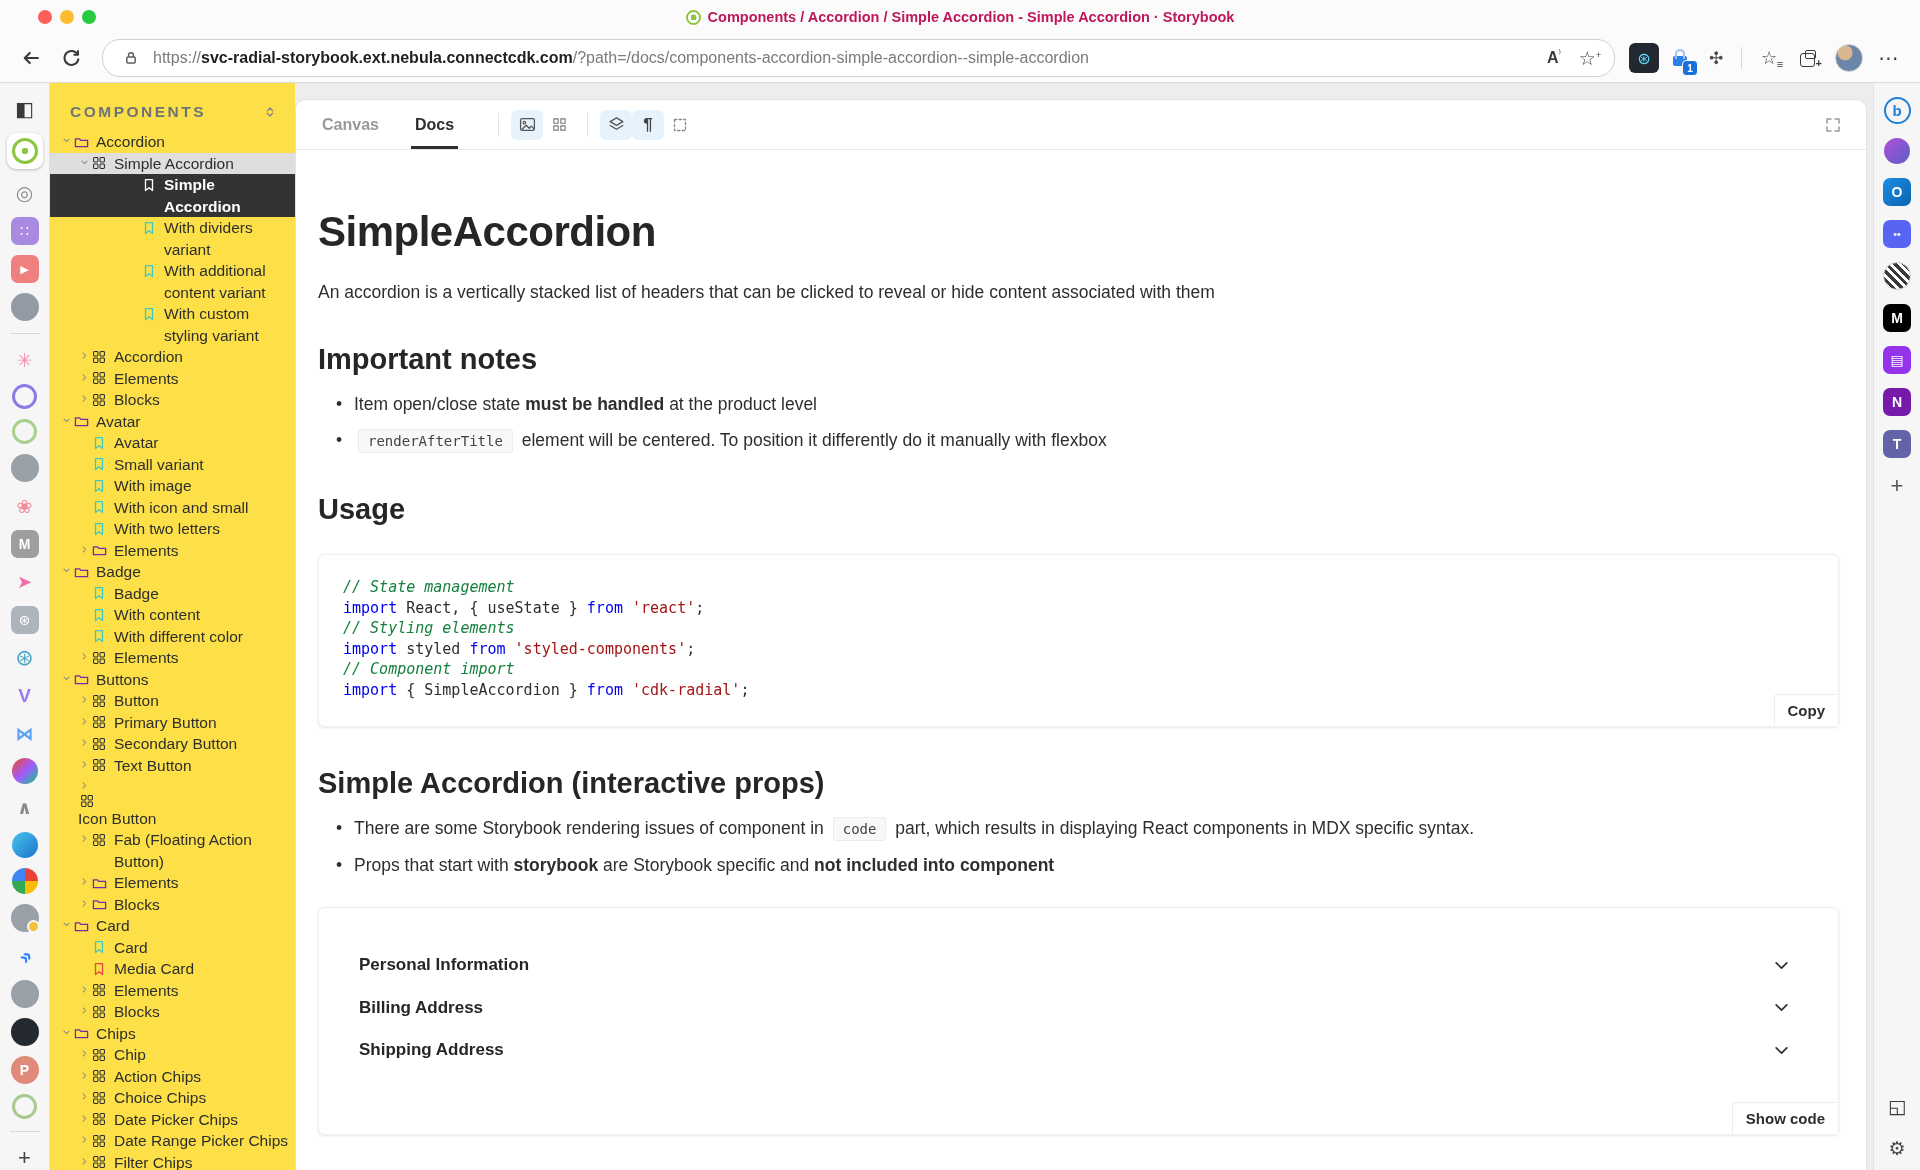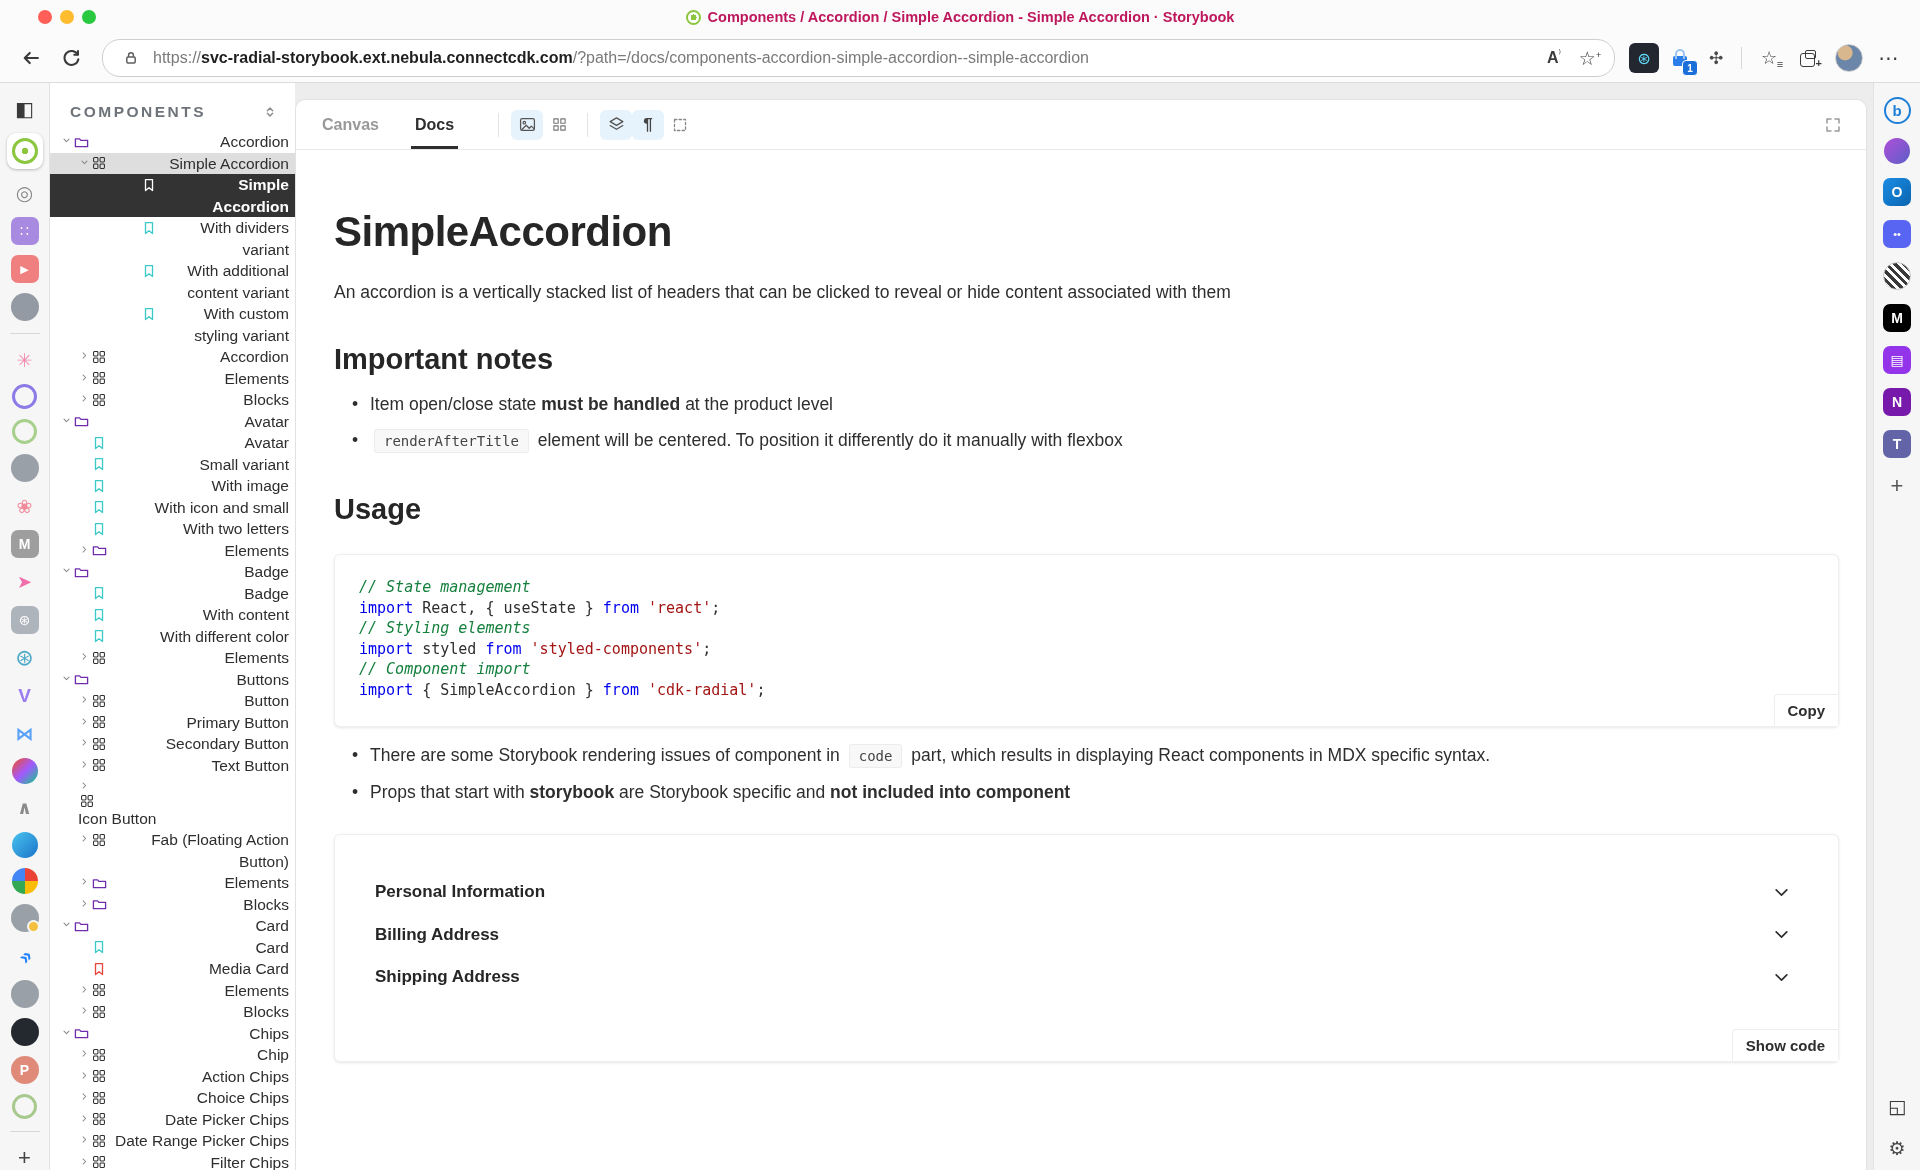--- a/index.html
+++ b/index.html
@@ -45,21 +45,21 @@
   .app-body{display:flex;height:1087px;background:#EDEDED;}
   .left-rail{width:49px;background:#F6F6F6;border-right:1px solid #E2E2E2;display:flex;flex-direction:column;align-items:center;padding-top:12px;gap:10px;flex:none;overflow:hidden;}
   .right-rail{width:46px;background:#F6F6F6;border-left:1px solid #E2E2E2;display:flex;flex-direction:column;align-items:center;padding-top:14px;gap:14px;flex:none;position:relative;}
   .rail-ic{width:28px;height:28px;display:flex;align-items:center;justify-content:center;border-radius:7px;font-size:17px;flex:none;position:relative;}
   .rail-card{width:36px;height:36px;background:#fff;border-radius:9px;box-shadow:0 1px 3px rgba(0,0,0,.25);display:flex;align-items:center;justify-content:center;flex:none;}
   .rail-div{width:30px;height:1px;background:#D8D8D8;flex:none;margin:2px 0;}
   .gh-dot::after{content:"";position:absolute;right:-1px;bottom:-1px;width:9px;height:9px;border-radius:50%;background:#F5C03E;border:2px solid #F6F6F6;}
   .rail-bottom{position:absolute;bottom:8px;display:flex;flex-direction:column;align-items:center;gap:14px;}
 
   
-  .sb-sidebar{width:245px;background:#ffffff;flex:none;overflow:hidden;font-size:15.5px;text-align:right;}
+  .sb-sidebar{width:245px;background:#fde047;flex:none;overflow:hidden;font-size:15.5px;}
   .sb-head{display:flex;align-items:center;justify-content:space-between;padding:20px 18px 10px 20px;}
   .sb-head-label{font-weight:700;letter-spacing:2.5px;font-size:15.5px;color:#6E737A;}
   .tree{}
   .t-row{display:flex;align-items:flex-start;line-height:21.5px;color:#2E2E2E;cursor:default;padding-right:6px;}
   .t-row.hl{background:#DEDEDE;}
   .t-row.sel{background:#333333;color:#fff;font-weight:700;}
   .t-chev{width:12px;flex:none;display:flex;justify-content:center;margin-top:5px;}
   .t-ic{width:16px;flex:none;margin:3.5px 6px 0 2px;display:flex;}
   .t-label{flex:1;min-width:0;}
 
@@ -71,21 +71,21 @@
   .sb-tab.inactive{color:#999;}
   .sb-tab.active{color:#2E2E2E;border-bottom:3px solid #2E2E2E;padding-top:3px;}
   .tool-div{width:1px;height:24px;background:#E3E3E3;margin:0 12px;}
   .tool-btn{width:32px;height:30px;border-radius:6px;display:flex;align-items:center;justify-content:center;color:#555;}
   .tool-btn.on{background:#E7F3FC;}
   .tool-btn .pilc{font-size:17px;font-weight:700;color:#444;}
   .expand-btn{position:absolute;right:18px;top:10px;width:30px;height:30px;display:flex;align-items:center;justify-content:center;color:#999;}
 
   
   .sb-doc{flex:1;overflow:hidden;padding:0 27px 0 22px;color:#2E2E2E;}
-  .doc-inner{max-width:1524px;margin-left:16px;}
+  .doc-inner{max-width:1524px;}
   h1.doc-title{font-size:42px;margin:58px 0 0;color:#262626;letter-spacing:-.5px;}
   p.intro{font-size:17.5px;margin:26px 0 0;color:#2E2E2E;}
   h2.doc-h2{font-size:29px;margin:40px 0 0;color:#262626;}
   ul.doc-ul{list-style:none;margin:16px 0 0;padding:0 0 0 18px;}
   ul.doc-ul li{font-size:17.5px;margin:0 0 12px;position:relative;padding-left:18px;line-height:24px;}
   ul.doc-ul li::before{content:"•";position:absolute;left:0;top:0;color:#2E2E2E;}
   .ic-chip{font-family:"DejaVu Sans Mono","Liberation Mono",monospace;font-size:14px;background:#F8F8F8;border:1px solid #ECECEC;border-radius:3px;padding:3px 9px;margin:0 4px;color:#444;}
   .code-block{position:relative;margin:28px 0 0;background:#fff;border-radius:6px;box-shadow:rgba(0,0,0,.10) 0 1px 3px 0;border:1px solid #EFEFEF;padding:22px 24px 26px;}
   .code-block pre{margin:0;font-family:"DejaVu Sans Mono","Liberation Mono",monospace;font-size:15px;line-height:20.5px;color:#2E2E2E;}
   .tok-c{color:#15803d;font-style:italic;}
@@ -851,20 +851,21 @@
                 <li><span>Item open/close state </span><b>must be handled</b><span> at the product level</span></li>
                 <li><span class="ic-chip">renderAfterTitle</span><span> element will be centered. To position it differently do it manually with flexbox</span></li>
               </ul>
 
             <h2 class="doc-h2">Usage</h2>
             <div class="code-block">
               <pre id="code-pre"><div><span class="tok-c">// State management</span></div><div><span class="tok-k">import</span><span> React, { useState } </span><span class="tok-k">from</span><span> </span><span class="tok-s">'react'</span><span>;</span></div><div><span class="tok-c">// Styling elements</span></div><div><span class="tok-k">import</span><span> styled </span><span class="tok-k">from</span><span> </span><span class="tok-s">'styled-components'</span><span>;</span></div><div><span class="tok-c">// Component import</span></div><div><span class="tok-k">import</span><span> { SimpleAccordion } </span><span class="tok-k">from</span><span> </span><span class="tok-s">'cdk-radial'</span><span>;</span></div></pre>
               <button class="corner-btn">Copy</button>
             </div>
 
+            <h2 class="doc-h2">Simple Accordion (interactive props)</h2>
             <ul class="doc-ul" id="interactive-list">
                 <li><span>There are some Storybook rendering issues of component in </span><span class="ic-chip">code</span><span> part, which results in displaying React components in MDX specific syntax.</span></li>
                 <li><span>Props that start with </span><b>storybook</b><span> are Storybook specific and </span><b>not included into component</b></li>
               </ul>
 
             <div class="preview">
               <div id="acc-rows">
                   <div class="acc-row">
                     <span class="acc-title">Personal Information</span>
                     <span>

